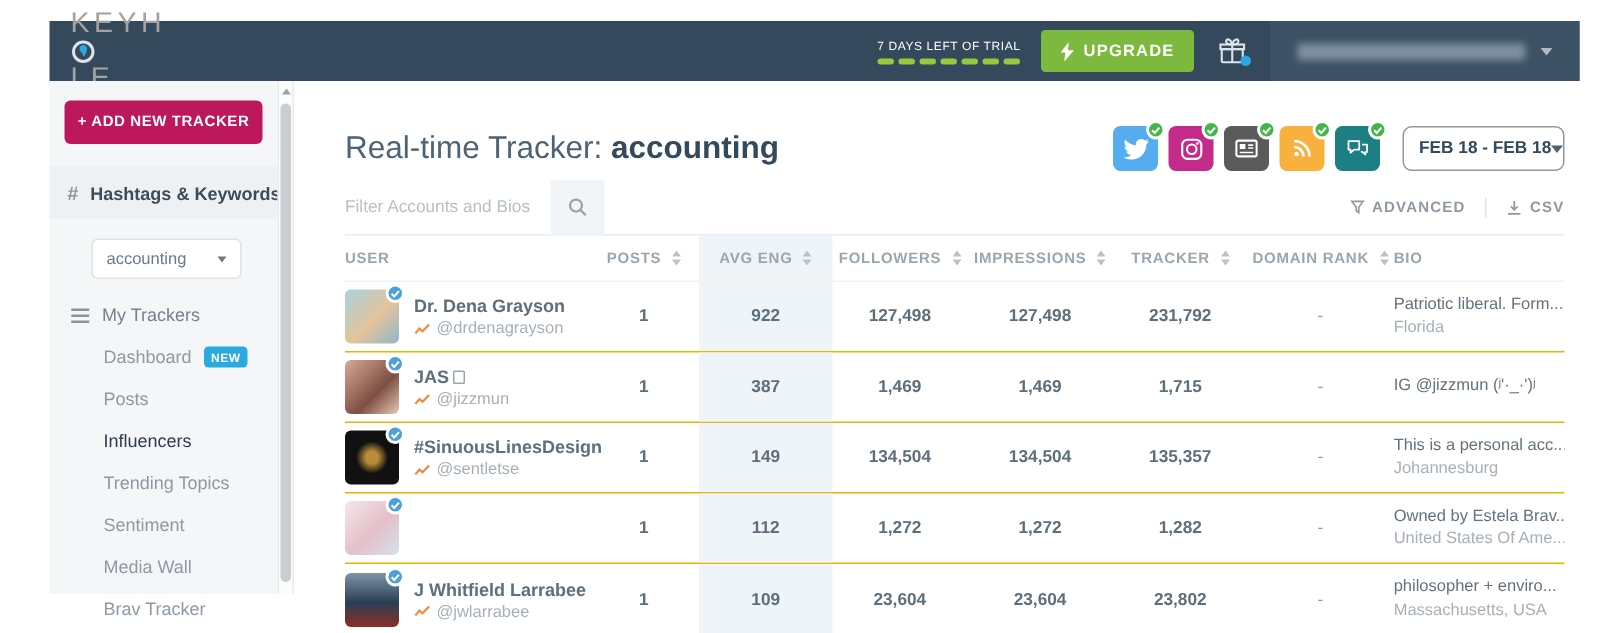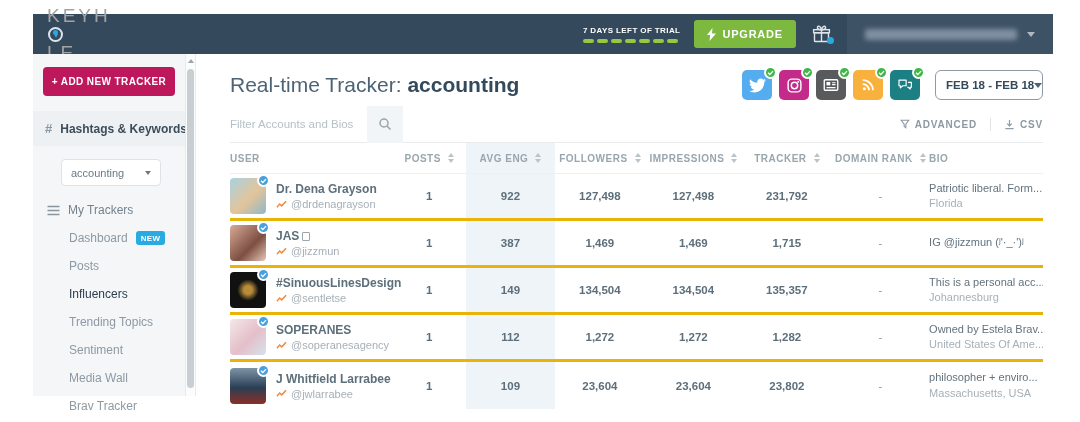--- a/index.html
+++ b/index.html
@@ -7,21 +7,21 @@
   .app { position:relative; margin:14px 27px 0 33px; width:1020px; }
 
   
   .topbar { height:40px; background:#35495c; display:flex; align-items:center; }
   .logo { display:flex; align-items:flex-start; padding:0 14px; color:#a3a3a3; font-size:19px; letter-spacing:3px; font-weight:400;flex-direction:column; }
   .kh { width:15px; height:15px; border:2px solid #dce3e9; border-radius:50%; display:inline-flex; flex-direction:column; align-items:center; justify-content:center; margin:0 3px 0 1px; }
   .kh-dot { width:5px; height:5px; border-radius:50%; background:#2aa9e0; }
   .kh-stem { width:0; height:0; border-left:2.5px solid transparent; border-right:2.5px solid transparent; border-top:4px solid #2aa9e0; margin-top:-1px; }
   .topbar-right { margin-left:auto; display:flex; align-items:center; height:100%; }
   .trial { display:flex; flex-direction:column; justify-content:center; margin-right:14px; }
-  .trial-label { color:#ffffff; font-size:8px; font-weight:700; letter-spacing:.4px; white-space:nowrap; }
+  .trial-label { color:#ffffff; font-size:8px; font-weight:400; letter-spacing:.4px; white-space:nowrap; }
   .trial-meter { display:flex; gap:3px; margin-top:4px; }
   .trial-meter i { width:11px; height:4px; border-radius:2px; background:#97c83e; }
   .upgrade-btn { display:flex; align-items:center; gap:6px; height:28px; padding:0 13px; background:#7cb93e; border:none; border-radius:3px; color:#fff; font-size:11px; font-weight:700; letter-spacing:.8px; cursor:pointer; font-family:inherit; }
   .gift { margin:0 15px; position:relative; display:flex; cursor:pointer; }
   .gift-dot { position:absolute; right:-2px; bottom:1px; width:7px; height:7px; border-radius:50%; background:#2aa9e0; }
   .account { height:100%; background:#3e5266; display:flex; align-items:center; gap:10px; padding:0 18px; cursor:pointer; }
   .acct-blur { width:152px; height:11px; background:#93a4b3; border-radius:2px; filter:blur(2.5px); opacity:.75; }
   .caret-down { width:0; height:0; border-left:4px solid transparent; border-right:4px solid transparent; border-top:5px solid #aeb9c2; }
 
   
@@ -37,21 +37,21 @@
   .menu-item { display:flex; align-items:center; gap:8px; padding:7px 0; color:#8d99a3; cursor:pointer; white-space:nowrap; }
   .menu-item.top { color:#75828d; }
   .menu-item.sub { padding-left:22px; }
   .menu-item.active { color:#2c3d4d; font-weight:400; }
   .new-badge { background:#29abe2; color:#fff; font-size:8px; font-weight:700; padding:2.5px 5px; border-radius:3px; letter-spacing:.3px; }
 
   .vscroll { width:11px; background:#fbfcfc; border-left:1px solid #e8ebed; border-right:1px solid #e8ebed; height:342px; position:relative; cursor:pointer; }
   .vscroll-caret { position:absolute; top:5px; left:1.5px; width:0; height:0; border-left:3.5px solid transparent; border-right:3.5px solid transparent; border-bottom:4.5px solid #9aa5ad; }
   .vscroll-thumb { position:absolute; top:15px; bottom:8px; left:1px; width:7px; border-radius:4px; background:#c9ced2; }
 
-  .main { flex:1; background:#fff; padding:0 10px 0 34px; }
+  .main { flex:1; background:#fff; padding:14px 10px 0 34px; }
 
   
   .main-header { height:52px; display:flex; align-items:center; padding-top:10px; }
   .page-title { font-size:21px; font-weight:400; color:#4c6475; white-space:nowrap; }
   .page-title b { color:#33495c; font-weight:700; }
   .header-right { margin-left:auto; display:flex; align-items:center; gap:7px; }
   .src { width:30px; height:30px; border-radius:5px; position:relative; display:flex; align-items:center; justify-content:center; cursor:pointer; }
   .badge-check { position:absolute; top:-4px; right:-5px; width:13px; height:13px; border-radius:50%; background:#43b649; border:2px solid #fff; display:flex; align-items:center; justify-content:center; }
   .datebox { margin-left:8px; width:108px; height:30px; border:1px solid #8d99a4; border-radius:6px; display:flex; align-items:center; justify-content:space-between; padding:0 10px; font-size:11.5px; font-weight:700; color:#33495c; cursor:pointer; white-space:nowrap; }
   .datebox .caret-down { border-top-color:#4c6475; }
@@ -69,21 +69,21 @@
   .thead { display:flex; height:31px; align-items:stretch; border-bottom:1px solid #eef1f3; }
   .th { display:flex; align-items:center; justify-content:center; font-size:10px; font-weight:600; letter-spacing:.5px; color:#9aa6ae; cursor:pointer; white-space:nowrap; }
   .th.left { justify-content:flex-start; }
   .sort { display:inline-flex; flex-direction:column; gap:2px; margin-left:7px; }
   .sort i { width:0; height:0; border-left:3px solid transparent; border-right:3px solid transparent; }
   .sort .up { border-bottom:4px solid #b9c3ca; }
   .sort .down { border-top:4px solid #b9c3ca; }
   .c-user{width:20%;} .c-posts{width:9%;} .c-avg{width:11%;} .c-fol{width:11%;}
   .c-imp{width:12%;} .c-exp{width:11%;} .c-dr{width:12%;} .c-bio{width:14%;}
   .col-avg-bg { background:#eff4f8; }
-  .trow { display:flex; height:47px; align-items:stretch; border-bottom:3px solid #eab308; cursor:pointer; }
+  .trow { display:flex; height:47px; align-items:stretch; border-bottom:1px solid #eab308; cursor:pointer; }
   .trow:last-child { border-bottom:none; }
   .td { display:flex; align-items:center; justify-content:center; font-size:11.5px; font-weight:700; color:#5d6f7b; }
   .td.left { justify-content:flex-start; }
   .user-cell { gap:10px; }
   .avatar { position:relative; width:36px; height:36px; border-radius:4px; flex:none; }
   .v-badge { position:absolute; top:-4px; right:-4px; width:13px; height:13px; border-radius:50%; background:#4aa0dc; border:2px solid #fff; display:flex; align-items:center; justify-content:center; }
   .uname { font-size:12px; font-weight:600; color:#5d6f7b; white-space:nowrap; display:flex; align-items:center; gap:3px; }
   .tofu { display:inline-block; border:1px solid #9aa6ae; border-radius:1px; font-size:6px; color:#9aa6ae; line-height:8px; min-width:8px; height:9px; text-align:center; font-weight:400; }
   .handle { margin-top:2px; display:flex; align-items:center; gap:4px; font-size:11px; font-weight:400; color:#a6b0b8; white-space:nowrap; }
   .bio-cell { flex-direction:column; align-items:flex-start; justify-content:center; font-weight:400; font-size:11px; line-height:1.4; overflow:hidden; }
@@ -437,29 +437,20 @@
 
       <div class="trow">
         <div class="td left c-user user-cell">
           <span class="avatar" style="background: linear-gradient(135deg, rgb(244, 231, 233) 0%, rgb(228, 191, 201) 55%, rgb(214, 226, 234) 100%);">
               <span class="v-badge">
                 <svg width="7" height="7" viewBox="0 0 10 10">
                   <path d="M1.5 5.5l2.5 2.5 4.5-5" stroke="#fff" stroke-width="2" fill="none"></path>
                 </svg>
               </span>
             </span>
-          <span>
-            <span class="uname">SOPERANES</span>
-            <span class="handle">
-                <svg width="11" height="9" viewBox="0 0 12 9" fill="none">
-                  <path d="M1 7.5L4 4l2.2 2L11 1" stroke="#f08a3c" stroke-width="1.6"></path>
-                </svg>
-                <span>@soperanesagency</span>
-              </span>
-          </span>
         </div>
         <div class="td c-posts">1</div>
         <div class="td c-avg col-avg-bg">112</div>
         <div class="td c-fol">1,272</div>
         <div class="td c-imp">1,272</div>
         <div class="td c-exp">1,282</div>
         <div class="td c-dr dash">-</div>
         <div class="td c-bio bio-cell">
             <span class="bio1">Owned by Estela Brav...</span>
             <span class="bio2">United States Of Ame...</span>

